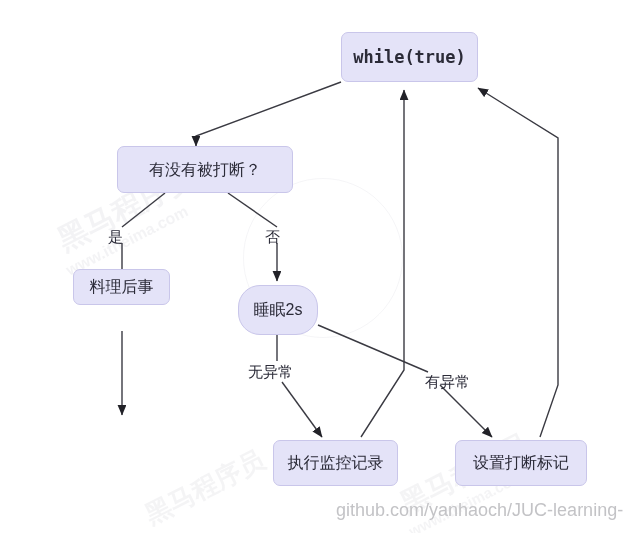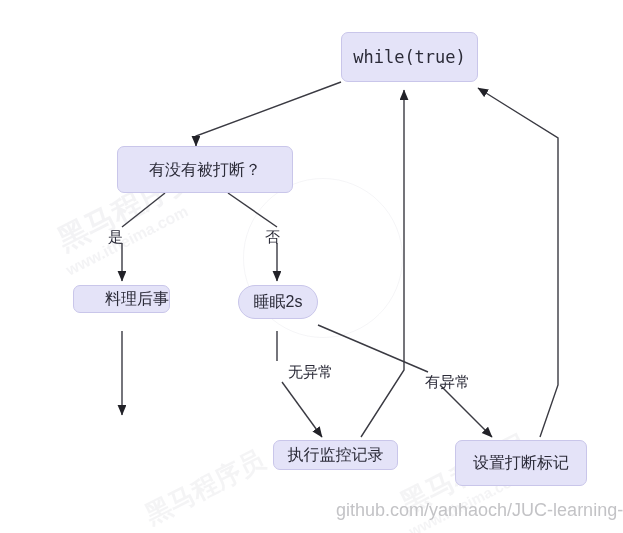--- a/index.html
+++ b/index.html
@@ -35,20 +35,21 @@
     color: #2b2b38;
     font-size: 16px;
     line-height: 1;
     text-align: center;
     white-space: nowrap;
   }
   .node.mono {
     font-family: "DejaVu Sans Mono", "Liberation Mono", monospace;
     font-size: 17px;
     letter-spacing: 0px;
+    font-weight: bold;
   }
   .node.ellipse {
     border-radius: 50%;
   }
   .edge-label {
     position: absolute;
     color: #2b2b38;
     font-size: 15px;
     line-height: 1;
     white-space: nowrap;
@@ -162,40 +163,40 @@
   <div class="wm-text" id="wm-brand3">黑马程序员</div>
 
   <div class="node mono" style="left:341px; top:32px; width:137px; height:50px;">
     <span>while(true)</span>
   </div>
 
   <div class="node" style="left:117px; top:146px; width:176px; height:47px;">
     <span>有没有被打断？</span>
   </div>
 
-  <div class="node" style="left:73px; top:285px; width:97px; height:28px;justify-content:flex-end;">
+  <div class="node" style="left:73px; top:269px; width:97px; height:36px;">
     <span>料理后事</span>
   </div>
 
-  <div class="node" style="left:238px; top:285px; width:80px; height:34px;border-radius:22px;">
+  <div class="node" style="left:238px; top:285px; width:80px; height:50px;border-radius:22px;">
     <span>睡眠2s</span>
   </div>
 
 
-  <div class="node" style="left:273px; top:440px; width:125px; height:30px;">
+  <div class="node" style="left:273px; top:440px; width:125px; height:46px;">
     <span>执行监控记录</span>
   </div>
 
   <div class="node" style="left:455px; top:440px; width:132px; height:46px;">
     <span>设置打断标记</span>
   </div>
 
   <div class="edge-label" style="left:108px; top:229px;">是</div>
 
   <div class="edge-label" style="left:265px; top:229px;">否</div>
 
-  <div class="edge-label" style="left:248px; top:364px;margin-left:40px;">无异常</div>
+  <div class="edge-label" style="left:248px; top:364px;">无异常</div>
 
   <div class="edge-label" style="left:425px; top:376px;font-family:Liberation Mono, monospace;">有异常</div>
 
   <div class="footer-note" style="left:336px; top:501px;">github.com/yanhaoch/JUC-learning-note/</div>
 
 </div>
 
 </body></html>

